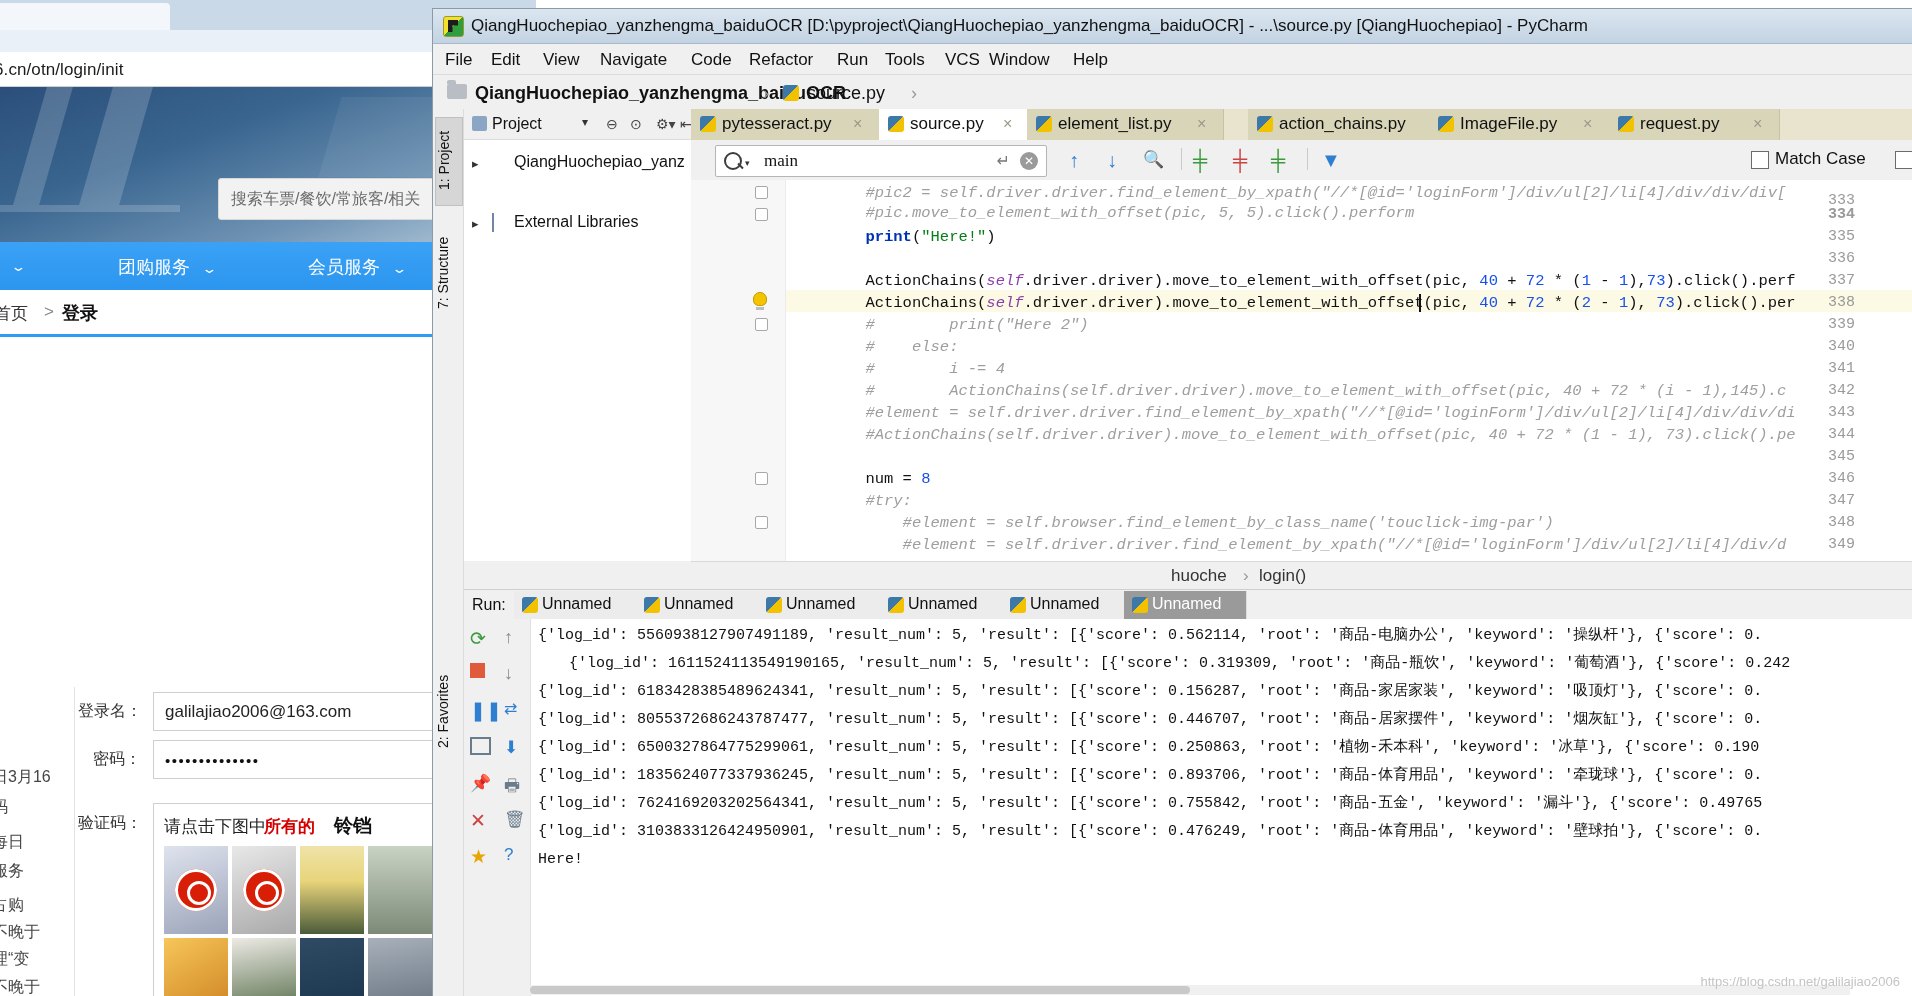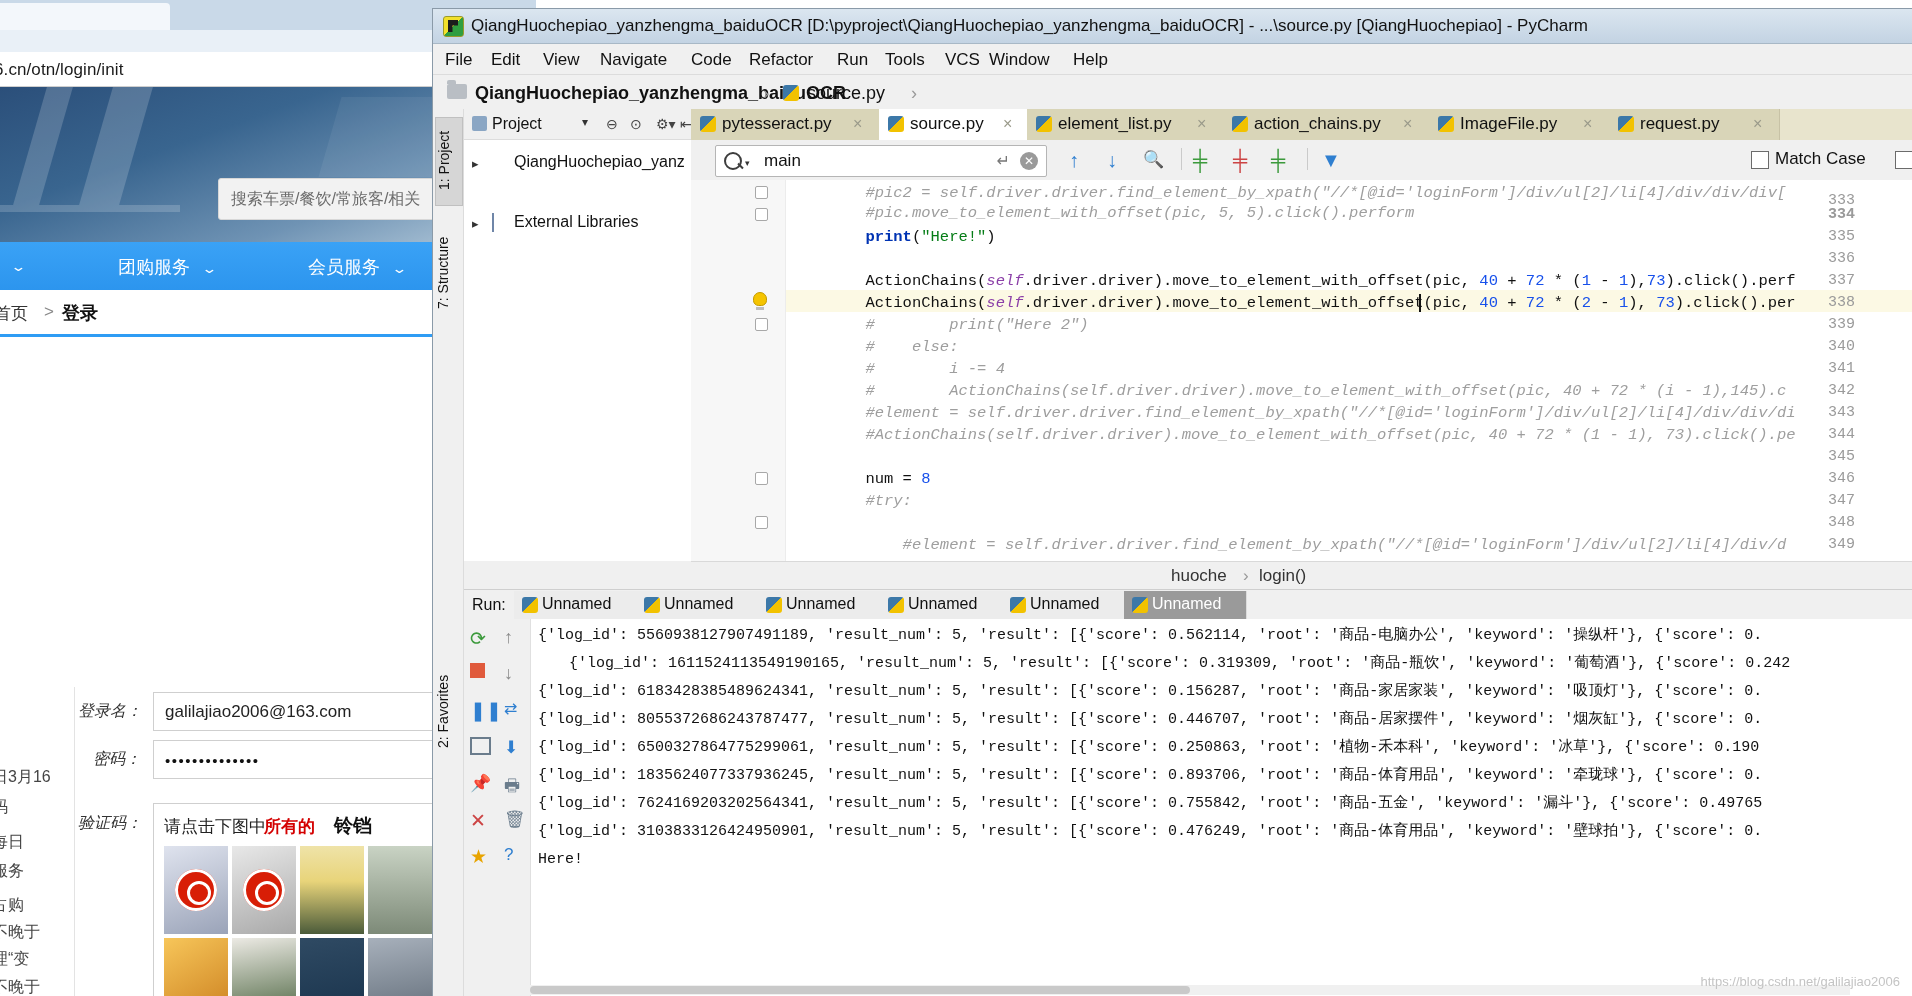--- a/index.html
+++ b/index.html
@@ -28,21 +28,21 @@
   .navbar .car{display:inline-block;margin-left:9px;font-size:13px;transform:scaleX(1.5);}
 
   .crumb{position:absolute;left:0;top:290px;width:536px;height:44px;background:#fff;}
   .crumb .c1{position:absolute;left:-6px;top:12px;font-size:17px;color:#333;}
   .crumb .cs{position:absolute;left:44px;top:12px;font-size:17px;color:#888;}
   .crumb .c2{position:absolute;left:62px;top:11px;font-size:18px;color:#111;font-weight:bold;}
   .crumb-rule{position:absolute;left:0;top:334px;width:536px;height:3px;background:#2f9cf4;}
 
   .loginpane{position:absolute;left:0;top:337px;width:536px;height:470px;background:#fff;}
   .vsep{position:absolute;left:74px;top:350px;width:1px;height:440px;background:#e3e3e3;}
-  .lbl{position:absolute;font-size:16px;color:#333;font-style:italic;}
+  .lbl{position:absolute;font-size:16px;color:#333;}
   .field{position:absolute;background:#fff;border:1px solid #cfcfcf;}
   .field .val{padding:9px 0 0 11px;font-size:17px;color:#222;}
   .dots{padding:11px 0 0 11px;font-size:15px;letter-spacing:1.5px;color:#111;}
 
   .captcha{position:absolute;left:153px;top:466px;width:283px;height:232px;border:1px solid #cfcfcf;background:#fff;}
   .cap-prompt{position:absolute;left:0;top:0;width:283px;height:42px;}
   .cap-prompt span{font-size:17px;color:#222;}
   .cap-grid{position:absolute;left:10px;top:42px;width:268px;height:180px;display:grid;
             grid-template-columns:repeat(4,1fr);grid-template-rows:repeat(2,1fr);gap:4px;}
   .cell{position:relative;overflow:hidden;background:#cfcfcf;}
@@ -105,21 +105,21 @@
   .tab .pyico{left:9px;top:7px;}
   .tab .lab{position:absolute;left:31px;top:5px;font-size:17px;color:#111;white-space:nowrap;}
   .tab .x{position:absolute;top:6px;font-size:16px;color:#9a9a8a;}
 
   
   .findbar{position:absolute;left:258px;top:131px;width:1221px;height:40px;background:#f0f0f0;border-bottom:1px solid #d5d5d5;}
   .findinput{position:absolute;left:24px;top:5px;width:330px;height:30px;background:#fff;border:1px solid #b5b5b5;border-radius:2px;}
   .findinput .q{position:absolute;left:8px;top:6px;width:14px;height:14px;border:2px solid #3d3d3d;border-radius:50%;}
   .findinput .q:after{content:"";position:absolute;left:11px;top:11px;width:7px;height:2px;background:#3d3d3d;transform:rotate(45deg);}
   .findinput .qc{position:absolute;left:29px;top:12px;font-size:9px;color:#333;}
-  .findinput .v{position:absolute;left:48px;top:5px;font-size:17px;color:#111;font-family:Liberation Sans, sans-serif;}
+  .findinput .v{position:absolute;left:48px;top:5px;font-size:17px;color:#111;font-family:Liberation Serif, serif;}
   .findinput .ret{position:absolute;right:36px;top:5px;font-size:16px;color:#777;}
   .findinput .clr{position:absolute;right:8px;top:6px;width:18px;height:18px;border-radius:50%;background:#9a9a9a;color:#fff;
                   font-size:12px;text-align:center;line-height:18px;}
   .fb-ic{position:absolute;top:9px;font-size:20px;}
   .fsep{position:absolute;top:8px;width:1px;height:22px;background:#cacaca;}
   .chk{position:absolute;top:11px;width:16px;height:16px;border:1px solid #6b6b6b;background:#fff;}
   .chklab{position:absolute;top:9px;font-size:17px;color:#111;}
 
   
   .editor{position:absolute;left:258px;top:171px;width:1221px;height:381px;background:#fff;overflow:hidden;}
@@ -324,21 +324,21 @@
       <div class="tab active" style="left:188px;width:148px;">
         <span class="pyico"></span>
         <span class="lab">source.py</span>
         <span class="x" style="left:124px;">×</span>
       </div>
       <div class="tab" style="left:336px;width:196px;">
         <span class="pyico"></span>
         <span class="lab">element_list.py</span>
         <span class="x" style="left:170px;">×</span>
       </div>
-      <div class="tab" style="left:532px;width:206px;">
+      <div class="tab" style="left:557px;width:206px;">
         <span class="pyico"></span>
         <span class="lab">action_chains.py</span>
         <span class="x" style="left:180px;">×</span>
       </div>
       <div class="tab" style="left:738px;width:180px;">
         <span class="pyico"></span>
         <span class="lab">ImageFile.py</span>
         <span class="x" style="left:154px;">×</span>
       </div>
       <div class="tab" style="left:918px;width:170px;">
@@ -422,20 +422,21 @@
       <div class="codeline" style="top:114px;">        ActionChains(<span class="slf">self</span>.driver.driver).move_to_element_with_offset(pic, <span class="num">40</span> + <span class="num">72</span> * (<span class="num">2</span> - <span class="num">1</span>), <span class="num">73</span>).click().per</div>
       <div class="caret" style="left:728px;top:114px;"></div>
       <div class="codeline cm" style="top:136px;">        #        print("Here 2")</div>
       <div class="codeline cm" style="top:158px;">        #    else:</div>
       <div class="codeline cm" style="top:180px;">        #        i -= 4</div>
       <div class="codeline cm" style="top:202px;">        #        ActionChains(self.driver.driver).move_to_element_with_offset(pic, 40 + 72 * (i - 1),145).c</div>
       <div class="codeline cm" style="top:224px;">        #element = self.driver.driver.find_element_by_xpath("//*[@id='loginForm']/div/ul[2]/li[4]/div/div/di</div>
       <div class="codeline cm" style="top:246px;">        #ActionChains(self.driver.driver).move_to_element_with_offset(pic, 40 + 72 * (1 - 1), 73).click().pe</div>
       <div class="codeline" style="top:290px;">        num = <span class="num">8</span></div>
       <div class="codeline cm" style="top:312px;">        #try:</div>
+      <div class="codeline cm" style="top:334px;">            #element = self.browser.find_element_by_class_name('touclick-img-par')</div>
       <div class="codeline cm" style="top:356px;">            #element = self.driver.driver.find_element_by_xpath("//*[@id='loginForm']/div/ul[2]/li[4]/div/d</div>
     </div>
 
     <div class="navcrumb">
       <span class="n" style="left:480px;">huoche</span>
       <span class="n" style="left:552px;color:#999;">›</span>
       <span class="n" style="left:568px;">login()</span>
     </div>
 
     <div class="runtabsrow">

